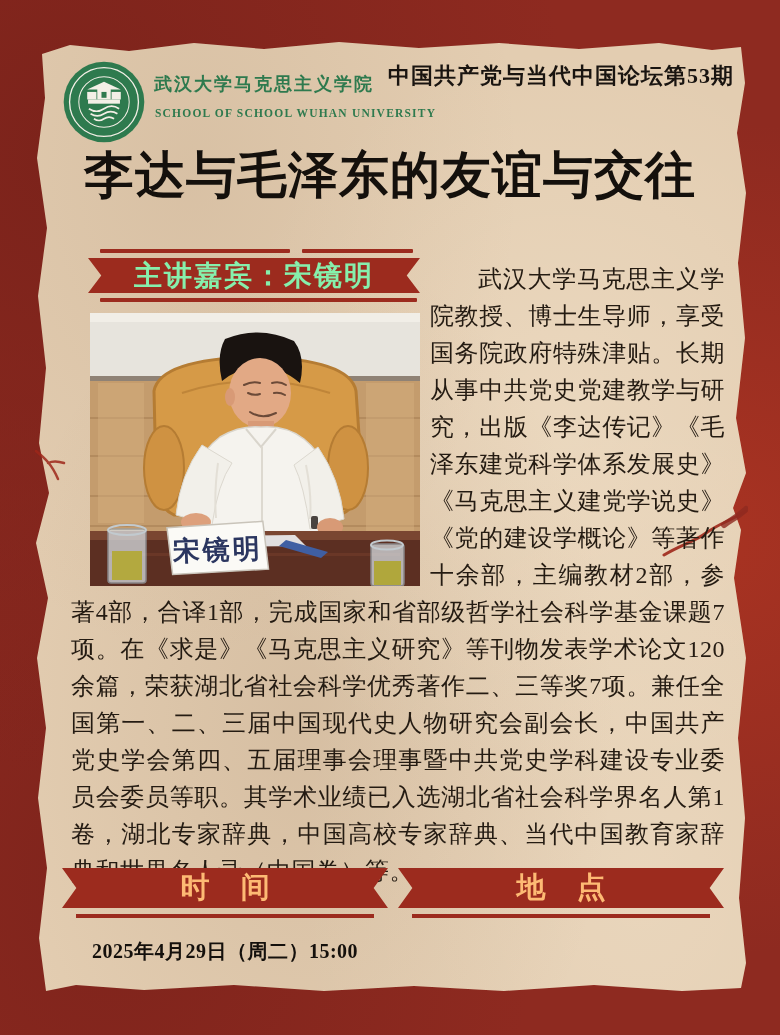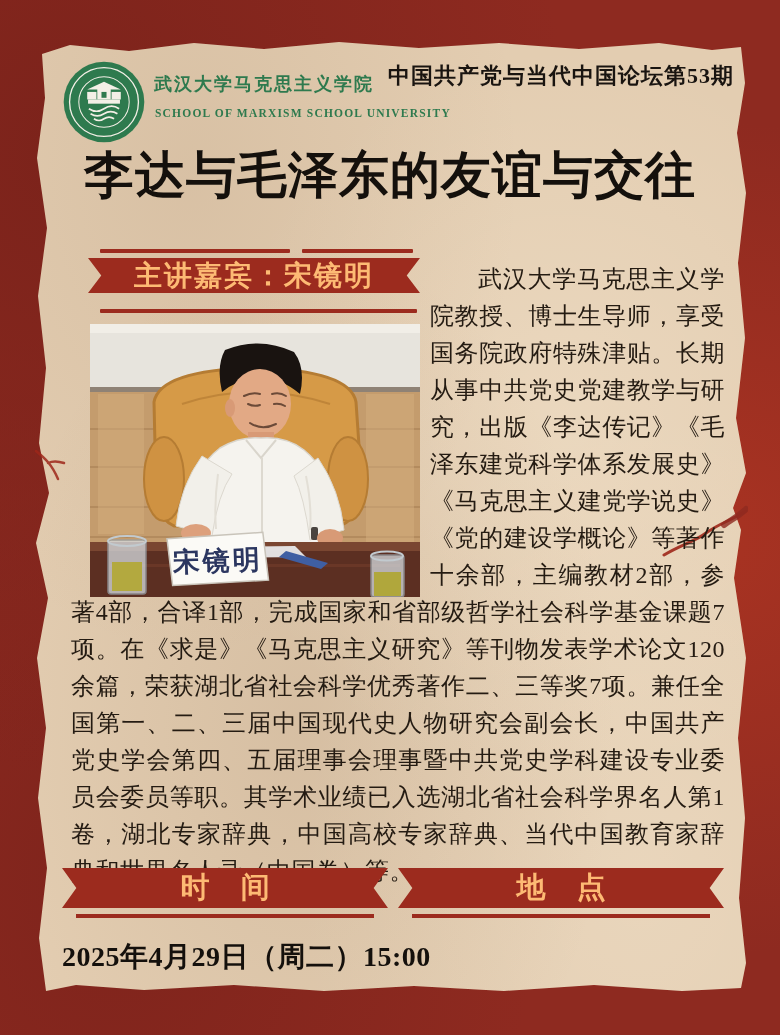--- a/index.html
+++ b/index.html
@@ -35,42 +35,42 @@
   
   .title{position:absolute;left:0;top:142px;width:780px;text-align:center;font-size:50px;font-weight:900;color:#14100c;letter-spacing:1px;}
   
   .bio-wrap{position:absolute;left:56px;top:246px;width:684px;}
   .left-col{float:left;width:374px;height:341px;}
   .rule{height:4px;background:#9C2B1E;border-radius:1px;}
   .rule-row{display:flex;gap:12px;margin:3px 0 0 44px;width:313px;}
   .rule-top-a{width:190px;}  .rule-top-b{width:111px;}
   .rule-bottom{margin:4px 0 0 44px;width:317px;}
   .ribbon{
-    margin:5px 0 16px 32px;width:332px;height:35px;background:#9C2B1E;
+    margin:5px 0 5px 32px;width:332px;height:35px;background:#9C2B1E;
     clip-path:polygon(0 0,100% 0,96% 50%,100% 100%,0 100%,4% 50%);
     display:flex;align-items:center;justify-content:center;
-    color:#fdba74;font-size:28px;font-weight:bold;letter-spacing:2px;
+    color:#86efac;font-size:28px;font-weight:bold;letter-spacing:2px;
   }
   .photo{display:block;margin:11px 0 0 34px;width:330px;height:273px;}
   .bio{
     margin:15px;font-size:24px;line-height:37px;color:#241B12;
     text-align:justify;text-indent:2em;letter-spacing:.5px;
   }
   
   .footer-ribbons{position:absolute;left:62px;top:868px;width:663px;display:flex;gap:10px;}
   .footer-cell{width:326px;}
   .footer-ribbon{
     height:40px;background:#9C2B1E;
     clip-path:polygon(0 0,100% 0,95.6% 50%,100% 100%,0 100%,4.4% 50%);
     display:flex;align-items:center;justify-content:center;
     color:#fdba74;font-size:29px;font-weight:bold;letter-spacing:12px;text-indent:12px;
   }
   .footer-rule{height:4px;background:#9C2B1E;margin:6px 14px 0 14px;}
   .footer-values{position:absolute;left:62px;top:938px;width:663px;display:flex;gap:10px;}
-  .footer-value{width:326px;text-align:center;font-size:28px;font-weight:800;color:#14100c;letter-spacing:.5px;white-space:nowrap;}
+  .footer-value{width:326px;text-align:center;font-size:20px;font-weight:800;color:#14100c;letter-spacing:.5px;white-space:nowrap;}
 </style>
 </head>
 <body>
 
 <div class="poster">
   <div class="paper"></div>
 
   <svg class="vein" style="left:658px;top:505px;" width="90" height="60" viewBox="0 0 90 60">
     <path d="M88,6 C72,16 62,18 48,28 C38,36 22,40 6,50" stroke="#9e271a" stroke-width="3" fill="none" stroke-linecap="round" opacity="0.9"></path>
     <path d="M88,4 C80,12 74,14 66,20" stroke="#8E2A20" stroke-width="6" fill="none" stroke-linecap="round" opacity="0.8"></path>
@@ -91,21 +91,21 @@
       <rect x="31" y="47" width="38" height="5"></rect>
     </g>
     <rect x="47" y="38" width="6" height="7" fill="#2E7A4E"></rect>
     <g stroke="#f3efe6" stroke-width="2" fill="none">
       <path d="M32,58 q9,6 18,0 q9,-6 18,0"></path>
       <path d="M34,64 q8,5 16,0 q8,-5 16,0"></path>
       <path d="M38,70 q6,4 12,0 q6,-4 12,0"></path>
     </g>
   </svg>
   <div class="logo-cn">武汉大学马克思主义学院</div>
-  <div class="logo-en">SCHOOL OF MARXISM SCHOOL UNIVERSITY</div>
+  <div class="logo-en">SCHOOL OF SCHOOL WUHAN UNIVERSITY</div>
   <div class="series">中国共产党与当代中国论坛第53期</div>
 
   <div class="title">李达与毛泽东的友谊与交往</div>
 
   <div class="bio-wrap">
     <div class="left-col">
       <div class="rule-row">
         <div class="rule rule-top-a"></div>
           <div class="rule rule-top-b"></div>
       </div>

